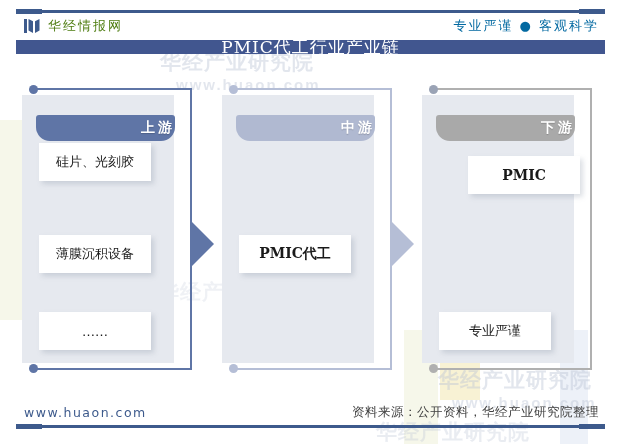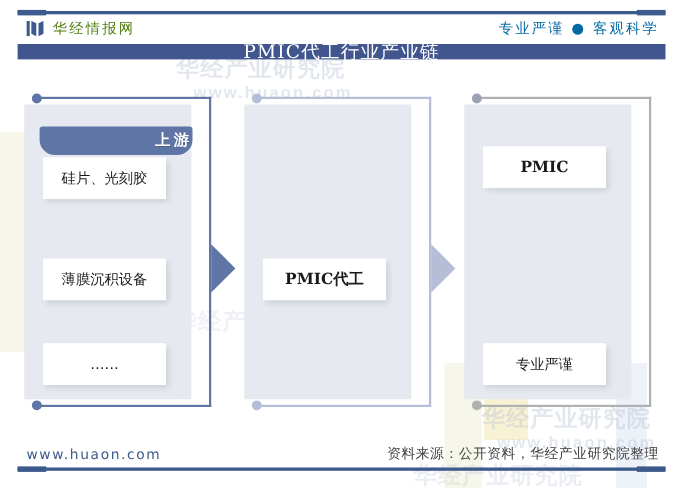--- a/index.html
+++ b/index.html
@@ -324,38 +324,44 @@
   <div class="column" id="col-midstream">
     <div class="panel"></div>
     <div class="bracket">
       <div class="ln-top" style="background:#b5bed6;"></div>
       <div class="ln-right" style="background:#b5bed6;"></div>
       <div class="ln-bot" style="background:#b5bed6;"></div>
       <div class="dot dot-top" style="background:#b5bed6;"></div>
       <div class="dot dot-bot" style="background:#b5bed6;"></div>
     </div>
 
+    <div class="col-head" style="background:#b0b9d1;">
+      <span class="col-head-label">中游</span>
+    </div>
 
     <div class="node" style="top:147px;">
       <span class="node-label latin">PMIC代工</span>
     </div>
   </div>
 
   <div class="column" id="col-downstream">
     <div class="panel"></div>
     <div class="bracket">
       <div class="ln-top" style="background:#b0b0b0;"></div>
       <div class="ln-right" style="background:#b0b0b0;"></div>
       <div class="ln-bot" style="background:#b0b0b0;"></div>
       <div class="dot dot-top" style="background:#9aa3b5;"></div>
       <div class="dot dot-bot" style="background:#b0b0b0;"></div>
     </div>
 
-
-    <div class="node" style="top:45px;">
+    <div class="col-head" style="background:#a9a9a9;">
+      <span class="col-head-label">下游</span>
+    </div>
+
+    <div class="node" style="top:68px;margin-left:29px;">
       <span class="node-label latin">PMIC</span>
     </div>
     <div class="node" style="top:224px;">
       <span class="node-label">专业严谨</span>
     </div>
   </div>
 
   <div class="arrow" id="arrow-1"></div>
   <div class="arrow" id="arrow-2"></div>
 </div>

